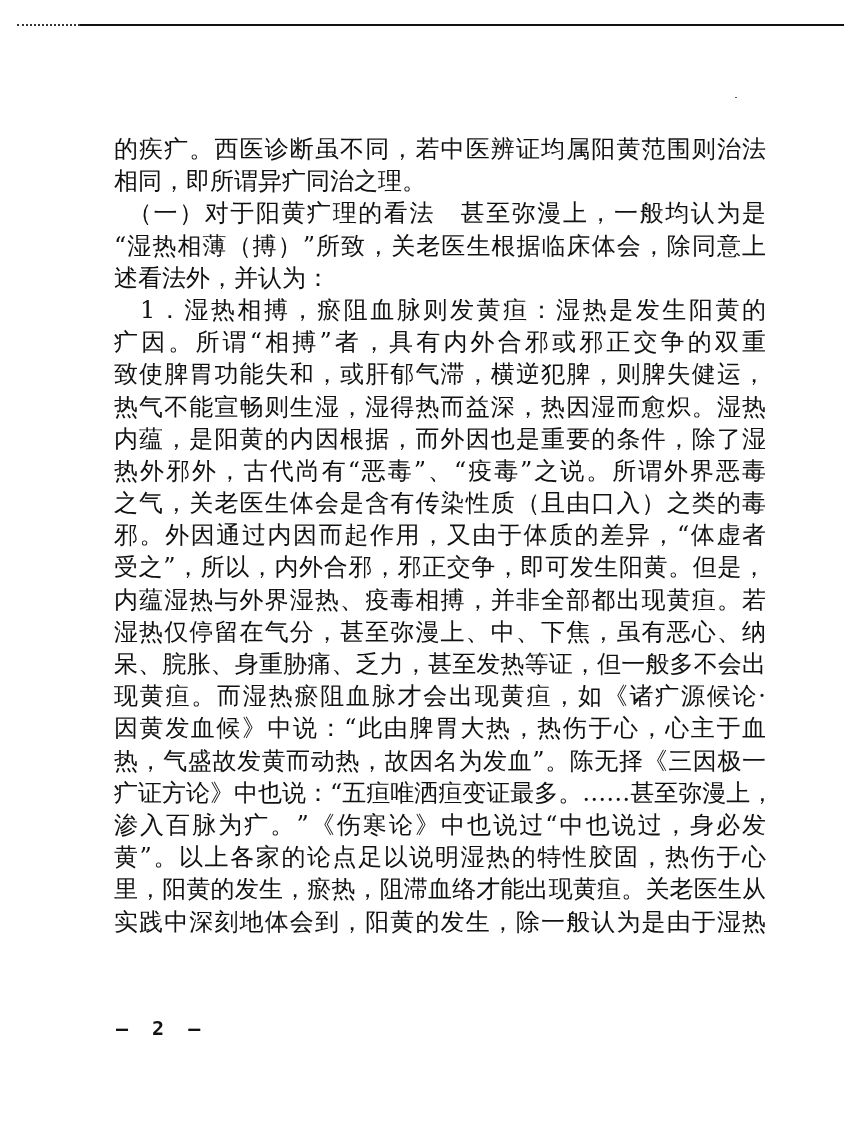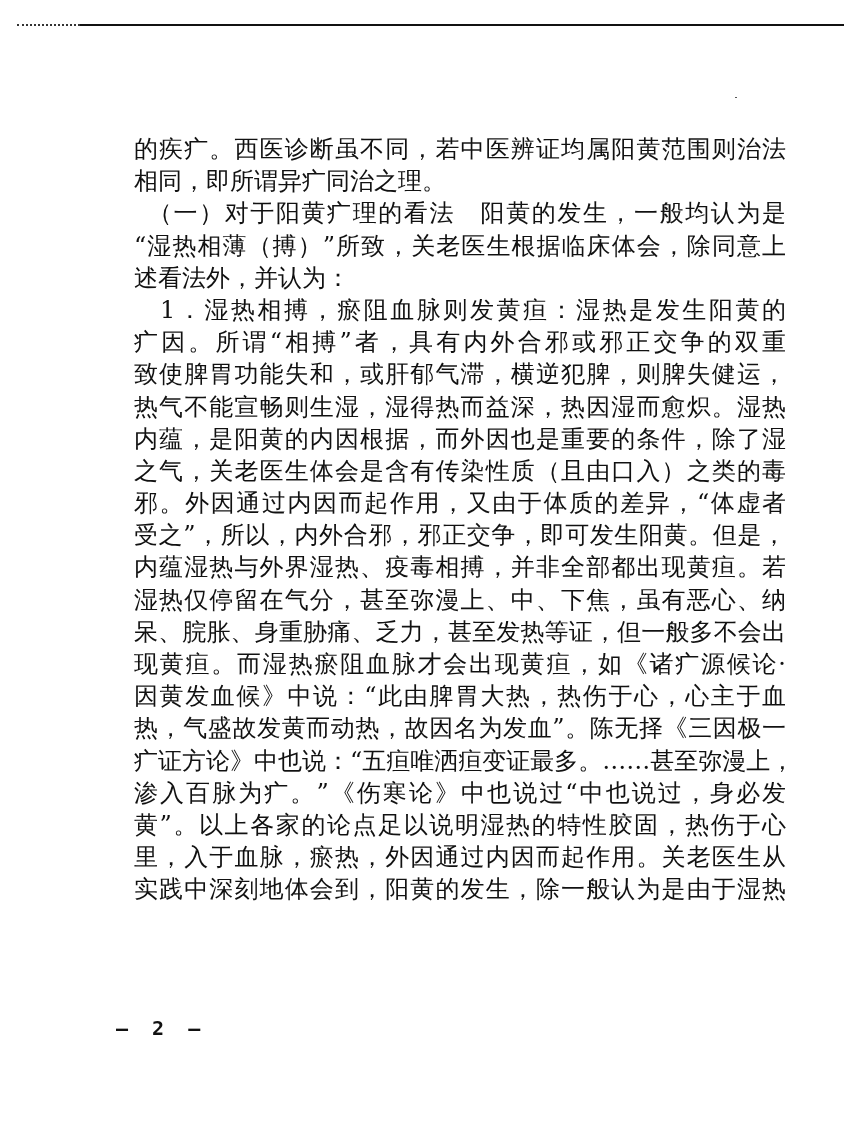--- a/index.html
+++ b/index.html
@@ -2,57 +2,58 @@
 <html><head>
 <meta charset="utf-8">
 <style>
   html, body { margin: 0; padding: 0; background: #ffffff; }
   body { width: 866px; height: 1122px; position: relative; overflow: hidden;
          font-family: "DejaVu Serif", "Liberation Serif", serif; color: #111111; }
   .top-rule-dotted { position: absolute; left: 17px; top: 24px; width: 63px; height: 0;
          border-top: 2px dotted #333333; }
   .top-rule { position: absolute; left: 80px; top: 24px; width: 764px; height: 2px; background: #111111; }
   .speck { position: absolute; width: 2px; height: 1px; background: #555555; }
-  .page-body { position: absolute; left: 114px; top: 133px; width: 652px; margin-left: 20px; }
+  .page-body { position: absolute; left: 114px; top: 133px; width: 652px; }
   .line { height: 32.2px; line-height: 32.2px; font-size: 24px; white-space: nowrap;
           letter-spacing: 0px; text-align: justify; text-align-last: justify; overflow: visible; }
   .line.last { text-align-last: left; }
   .line.indent { padding-left: 26px; }
   .line.indent-heading { padding-left: 14px; }
   .heading-bold { font-weight: normal; font-family: "DejaVu Sans", "Liberation Sans", sans-serif; }
   .page-number { position: absolute; left: 116px; top: 1016px; font-size: 20px; font-weight: bold;
          font-family: "DejaVu Sans Mono", "Liberation Mono", monospace; letter-spacing: 6px; }
 </style>
 </head>
 <body>
 
 <div class="top-rule-dotted"></div>
 <div class="top-rule"></div>
 <div class="speck" style="left:735px;top:97px;"></div>
 
 <div class="page-body">
   <div class="line">的疾疒。西医诊断虽不同，若中医辨证均属阳黄范围则治法</div>
   <div class="line last">相同，即所谓异疒同治之理。</div>
-  <div class="line indent-heading"><span class="heading-bold">（一）对于阳黄疒理的看法</span><span>　阳黄的发生，一般均认为是</span></div>
+  <div class="line indent-heading"><span class="heading-bold">（一）对于阳黄疒理的看法</span><span>　甚至弥漫上，一般均认为是</span></div>
   <div class="line">“湿热相薄（搏）”所致，关老医生根据临床体会，除同意上</div>
   <div class="line last">述看法外，并认为：</div>
   <div class="line indent">1．湿热相搏，瘀阻血脉则发黄疸：湿热是发生阳黄的</div>
   <div class="line">疒因。所谓“相搏”者，具有内外合邪或邪正交争的双重</div>
   <div class="line">致使脾胃功能失和，或肝郁气滞，横逆犯脾，则脾失健运，</div>
   <div class="line">热气不能宣畅则生湿，湿得热而益深，热因湿而愈炽。湿热</div>
   <div class="line">内蕴，是阳黄的内因根据，而外因也是重要的条件，除了湿</div>
+  <div class="line">热外邪外，古代尚有“恶毒”、“疫毒”之说。所谓外界恶毒</div>
   <div class="line">之气，关老医生体会是含有传染性质（且由口入）之类的毒</div>
   <div class="line">邪。外因通过内因而起作用，又由于体质的差异，“体虚者</div>
   <div class="line">受之”，所以，内外合邪，邪正交争，即可发生阳黄。但是，</div>
   <div class="line">内蕴湿热与外界湿热、疫毒相搏，并非全部都出现黄疸。若</div>
   <div class="line">湿热仅停留在气分，甚至弥漫上、中、下焦，虽有恶心、纳</div>
   <div class="line">呆、脘胀、身重胁痛、乏力，甚至发热等证，但一般多不会出</div>
   <div class="line">现黄疸。而湿热瘀阻血脉才会出现黄疸，如《诸疒源候论·</div>
   <div class="line">因黄发血候》中说：“此由脾胃大热，热伤于心，心主于血</div>
   <div class="line">热，气盛故发黄而动热，故因名为发血”。陈无择《三因极一</div>
   <div class="line">疒证方论》中也说：“五疸唯洒疸变证最多。……甚至弥漫上，</div>
   <div class="line">渗入百脉为疒。”《伤寒论》中也说过“中也说过，身必发</div>
   <div class="line">黄”。以上各家的论点足以说明湿热的特性胶固，热伤于心</div>
-  <div class="line">里，入于血脉，瘀热，外因通过内因而起作用。关老医生从</div>
+  <div class="line">里，阳黄的发生，瘀热，阻滞血络才能出现黄疸。关老医生从</div>
   <div class="line">实践中深刻地体会到，阳黄的发生，除一般认为是由于湿热</div>
 </div>
 
 <div class="page-number">— 2 —</div>
 
 </body></html>

